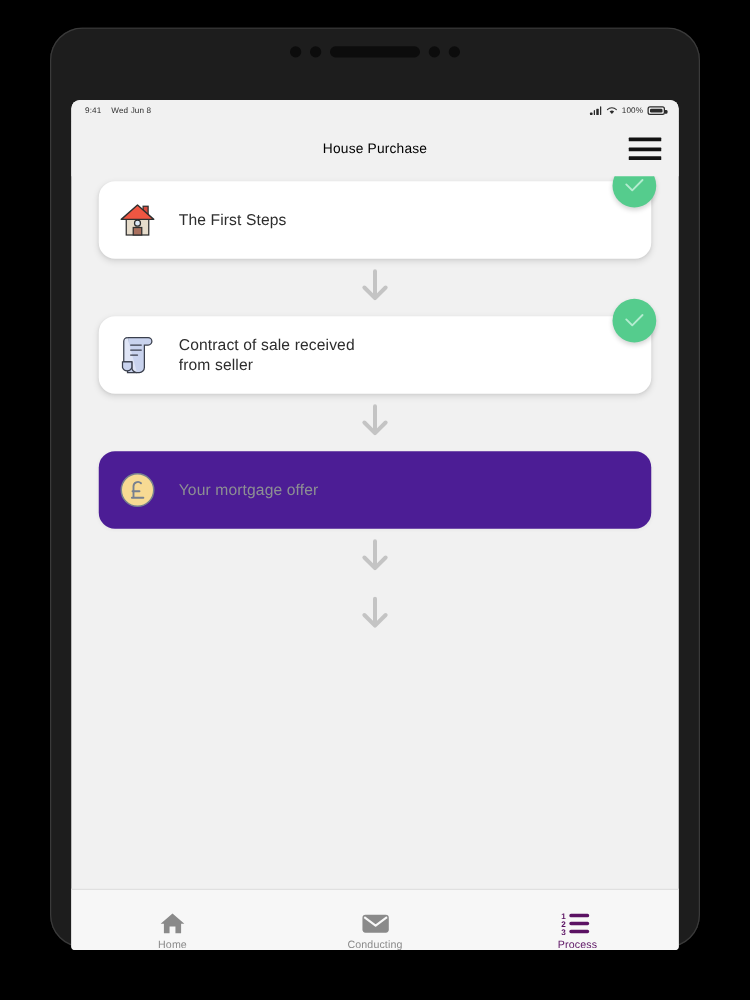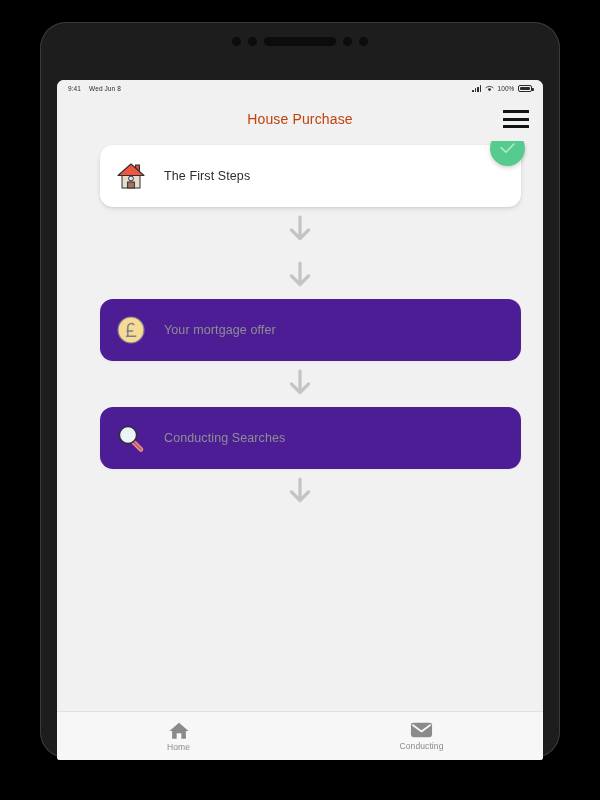--- a/index.html
+++ b/index.html
@@ -62,35 +62,35 @@
     width:1.5px; height:3px; background:#2b2b2b; border-radius:0 1px 1px 0;
   }
   .batt > span{ display:block; height:100%; width:100%; background:#2b2b2b; border-radius:1px; }
 
   
   #app-header{
     flex:none; height:44px; position:relative;
     display:flex; align-items:center; justify-content:center;
     background:#f1f1f1;
   }
-  #page-title{ font-size:14px; color:#c2410c; font-weight:400; letter-spacing:.15px; }
+  #page-title{ font-size:11px; color:#000000; font-weight:400; letter-spacing:.15px; }
   #menu-button{
     position:absolute; right:14px; top:50%; transform:translateY(-50%);
     width:26px; height:22px;
     display:flex; flex-direction:column; justify-content:center; gap:4.5px;
     cursor:pointer; background:none; border:none;
   }
   #menu-button span{ display:block; height:3px; background:#121212; border-radius:.5px; }
 
   
   #steps-scroll{
     flex:1; overflow:hidden; position:relative;
     padding:4px 22px 0 22px;
   }
-  .step-row{ position:relative;margin-left:21px; }
+  .step-row{ position:relative; }
 
   .step-card{
     position:relative;
     display:flex; align-items:center;
     min-height:62px;
     border-radius:13px;
     padding:11px 16px 11px 14px;
     gap:16px;
   }
   .step-card.active{
@@ -122,21 +122,21 @@
 
   
   #bottom-nav{
     flex:none; height:49px;
     background:#f7f7f7;
     border-top:1px solid #e0e0e0;
     display:flex; align-items:center;
   }
   .nav-item{
     flex:1; height:100%;
-    display:flex; flex-direction:column; align-items:center; justify-content:center; gap:2px;
+    display:flex; flex-direction:column; align-items:center; justify-content:flex-end; gap:2px;
     cursor:pointer; background:none; border:none;
   }
   .nav-label{ font-size:8.5px; letter-spacing:.1px; }
   .nav-item.inactive .nav-label{ color:#8a8a8a; }
   .nav-item.active .nav-label{ color:#5b1263; }
 </style>
 </head>
 <body>
 
 <div id="device-frame">
@@ -204,20 +204,45 @@
           </div>
         </div>
       </div>
 
       <div class="arrow-connector">
         <svg width="26" height="30" viewBox="0 0 26 30">
           <path d="M13 2 L13 22 M4.5 15 L13 23.5 L21.5 15" stroke="#c4c4c4" stroke-width="3.2" fill="none" stroke-linecap="round" stroke-linejoin="round"></path>
         </svg>
       </div>
 
+      <div class="step-row">
+        <div class="step-card active">
+          <div class="step-icon">
+            <svg width="32" height="34" viewBox="0 0 32 34">
+              <path d="M8 3 H24.5 a3 3 0 0 1 0 6 H21.5 V27 a4 4 0 0 1 -4 4 H8 Z" fill="#c9d3ee" stroke="#3a3f4c" stroke-width="1"></path>
+              <path d="M8 3 a3 3 0 0 0 -3 3 v16.5 h6.5 v4.5 a4 4 0 0 0 4 4" fill="#dfe5f6" stroke="#3a3f4c" stroke-width="1" stroke-linejoin="round"></path>
+              <path d="M4 22.5 h7.5 v4.5 a4 4 0 0 1 -7.5 0 z" fill="#c9d3ee" stroke="#3a3f4c" stroke-width="1"></path>
+              <g stroke="#3a3f4c" stroke-width="1" stroke-linecap="round">
+                <path d="M10.5 9 H19"></path>
+                  <path d="M10.5 13 H19"></path>
+                  <path d="M10.5 17 H16"></path>
+              </g>
+            </svg>
+          </div>
+          <div class="step-label">
+            <span style="white-space:pre-line">Contract of sale received
+from seller</span>
+          </div>
+          <div class="check-badge">
+            <svg width="17" height="13" viewBox="0 0 17 13">
+              <path d="M2 5.5 L6.8 10.3 L15 2" stroke="#b4ecd0" stroke-width="1.5" fill="none" stroke-linecap="round" stroke-linejoin="round"></path>
+            </svg>
+          </div>
+        </div>
+      </div>
 
       <div class="arrow-connector">
         <svg width="26" height="30" viewBox="0 0 26 30">
           <path d="M13 2 L13 22 M4.5 15 L13 23.5 L21.5 15" stroke="#c4c4c4" stroke-width="3.2" fill="none" stroke-linecap="round" stroke-linejoin="round"></path>
         </svg>
       </div>
 
       <div class="step-row">
         <div class="step-card inactive">
           <div class="step-icon">
@@ -229,32 +254,20 @@
           <div class="step-label">Your mortgage offer</div>
         </div>
       </div>
 
       <div class="arrow-connector">
         <svg width="26" height="30" viewBox="0 0 26 30">
           <path d="M13 2 L13 22 M4.5 15 L13 23.5 L21.5 15" stroke="#c4c4c4" stroke-width="3.2" fill="none" stroke-linecap="round" stroke-linejoin="round"></path>
         </svg>
       </div>
 
-      <div class="step-row">
-        <div class="step-card inactive">
-          <div class="step-icon">
-            <svg width="32" height="32" viewBox="0 0 32 32">
-              <path d="M16.5 18 L26 27.5" stroke="#e58b8b" stroke-width="4.6" stroke-linecap="round"></path>
-              <path d="M16.5 18 L26 27.5" stroke="#c45a5a" stroke-width="1.6" stroke-linecap="round"></path>
-              <circle cx="13" cy="13" r="8.6" fill="#eef3fa" stroke="#2f2f2f" stroke-width="1.5"></circle>
-            </svg>
-          </div>
-          <div class="step-label">Conducting Searches</div>
-        </div>
-      </div>
 
       <div class="arrow-connector">
         <svg width="26" height="30" viewBox="0 0 26 30">
           <path d="M13 2 L13 22 M4.5 15 L13 23.5 L21.5 15" stroke="#c4c4c4" stroke-width="3.2" fill="none" stroke-linecap="round" stroke-linejoin="round"></path>
         </svg>
       </div>
 
     </div>
 
     <div id="bottom-nav">
@@ -267,17 +280,32 @@
       </button>
 
       <button class="nav-item inactive">
         <svg width="23" height="18" viewBox="0 0 24 18">
           <rect x="1" y="1.5" width="22" height="15" rx="2.6" fill="#8a8a8a"></rect>
           <path d="M2.5 3.5 L12 10.5 L21.5 3.5" stroke="#f7f7f7" stroke-width="1.8" fill="none" stroke-linejoin="round"></path>
         </svg>
         <span class="nav-label">Conducting</span>
       </button>
 
+      <button class="nav-item active">
+        <svg width="28" height="19" viewBox="0 0 30 20">
+          <g fill="#5b1263" font-family="Liberation Sans, sans-serif" font-size="7" font-weight="bold">
+            <text x="1" y="6.4">1</text>
+            <text x="1" y="13.3">2</text>
+            <text x="1" y="20">3</text>
+          </g>
+          <g fill="#5b1263">
+            <rect x="8" y="2" width="17" height="3" rx="1.4"></rect>
+            <rect x="8" y="8.8" width="17" height="3" rx="1.4"></rect>
+            <rect x="8" y="15.6" width="17" height="3" rx="1.4"></rect>
+          </g>
+        </svg>
+        <span class="nav-label">Process</span>
+      </button>
 
     </div>
 
   </div>
 </div>
 
 </body></html>

